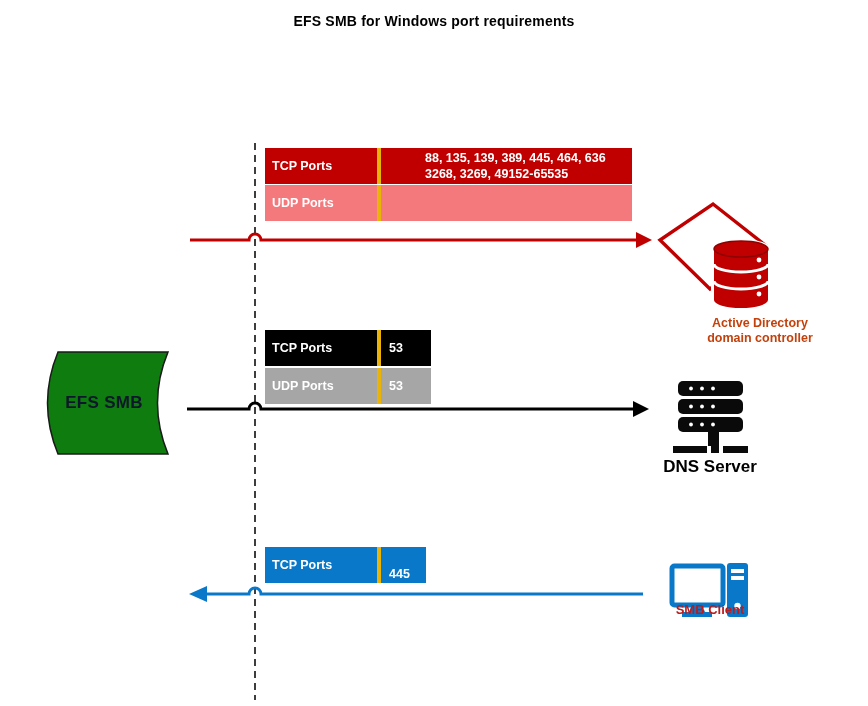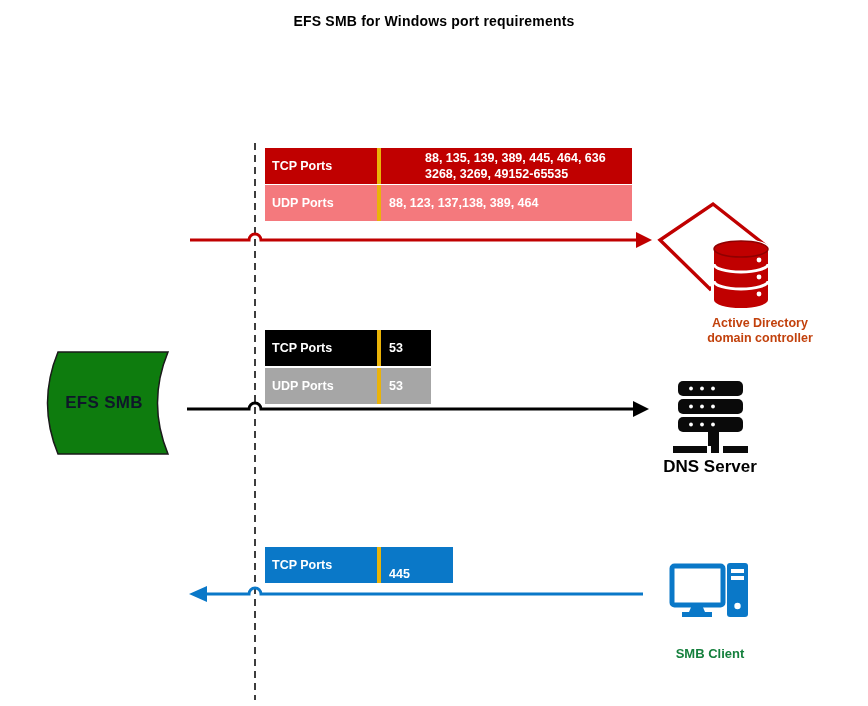--- a/index.html
+++ b/index.html
@@ -22,33 +22,33 @@
     width:116px;border-right:4px solid #eab308;display:flex;align-items:center;
     padding-left:7px;box-sizing:border-box;
     color:#fff;font-weight:bold;font-size:12.5px;
   }
   .port-value{
     display:flex;align-items:center;padding-left:8px;box-sizing:border-box;
     color:#fff;font-weight:bold;font-size:12.5px;line-height:16px;
   }
   .t-ad  .port-value{width:215px;}
   .t-dns .port-value{width:50px;}
-  .t-smb .port-value{width:72px;margin-top:18px;}
+  .t-smb .port-value{width:45px;margin-top:18px;}
   .multiline{white-space:pre-line;margin-left:36px;}
   
   .efs-label{
     left:48px;top:393px;width:112px;text-align:center;
     color:#0f172a;font-weight:bold;font-size:17px;letter-spacing:.3px;
   }
   .target-label{
     width:150px;text-align:center;font-weight:bold;font-size:12.5px;line-height:15px;
   }
   .lbl-ad{left:649px;top:316px;color:#c2410c;}
   .lbl-dns{left:635px;top:459px;color:#000;font-size:17px;}
-  .lbl-smb{left:635px;top:646px;color:#15803d;font-size:13px;}
+  .lbl-smb{left:635px;top:602px;color:#b91c1c;font-size:13px;}
 </style>
 </head>
 <body>
 
 <div class="canvas">
 
   <div class="abs page-title">EFS SMB for Windows port requirements</div>
 
   <svg class="overlay" width="868" height="706" viewBox="0 0 868 706">
     <line x1="255" y1="143" x2="255" y2="700" stroke="#3d3d3d" stroke-width="2" stroke-dasharray="7 5"></line>
@@ -70,21 +70,20 @@
   <div class="abs efs-label">EFS SMB</div>
 
   <div class="port-table t-ad" style="left:265px;top:148px;">
     <div class="port-row" style="background-color: rgb(192, 0, 0);">
       <div class="port-label">TCP Ports</div>
       <div class="port-value multiline">88, 135, 139, 389, 445, 464, 636
 3268, 3269, 49152-65535</div>
     </div>
     <div class="port-row" style="background-color: rgb(244, 121, 125);">
       <div class="port-label">UDP Ports</div>
-      <div class="port-value">88, 123, 137,138, 389, 464</div>
     </div>
   </div>
 
   <div class="port-table t-dns" style="left:265px;top:330px;">
     <div class="port-row" style="background-color: rgb(0, 0, 0);">
       <div class="port-label">TCP Ports</div>
       <div class="port-value">53</div>
     </div>
     <div class="port-row" style="background-color: rgb(166, 166, 166);">
       <div class="port-label">UDP Ports</div>

